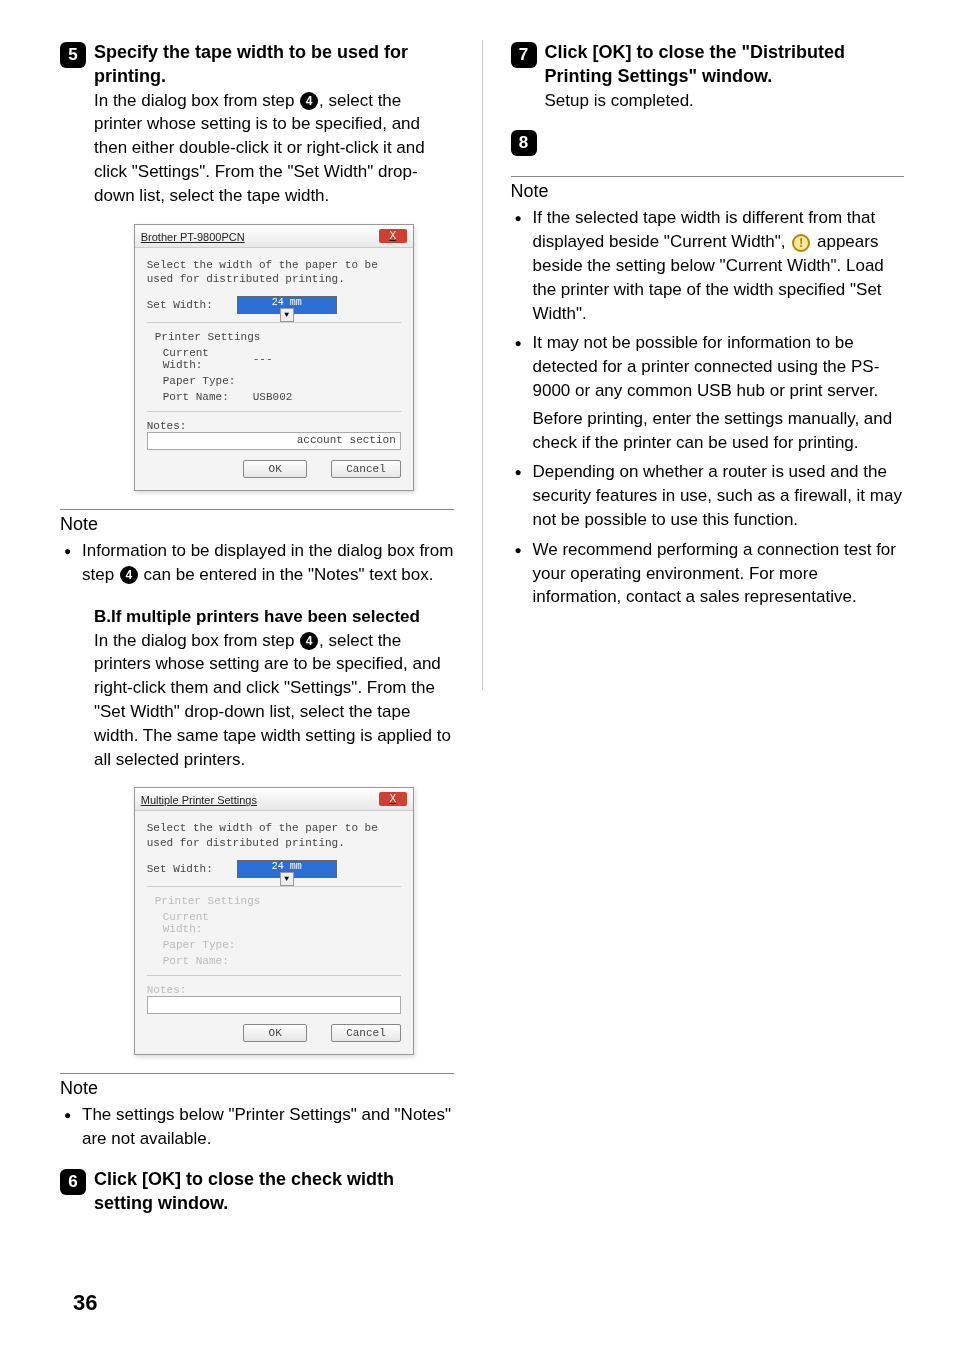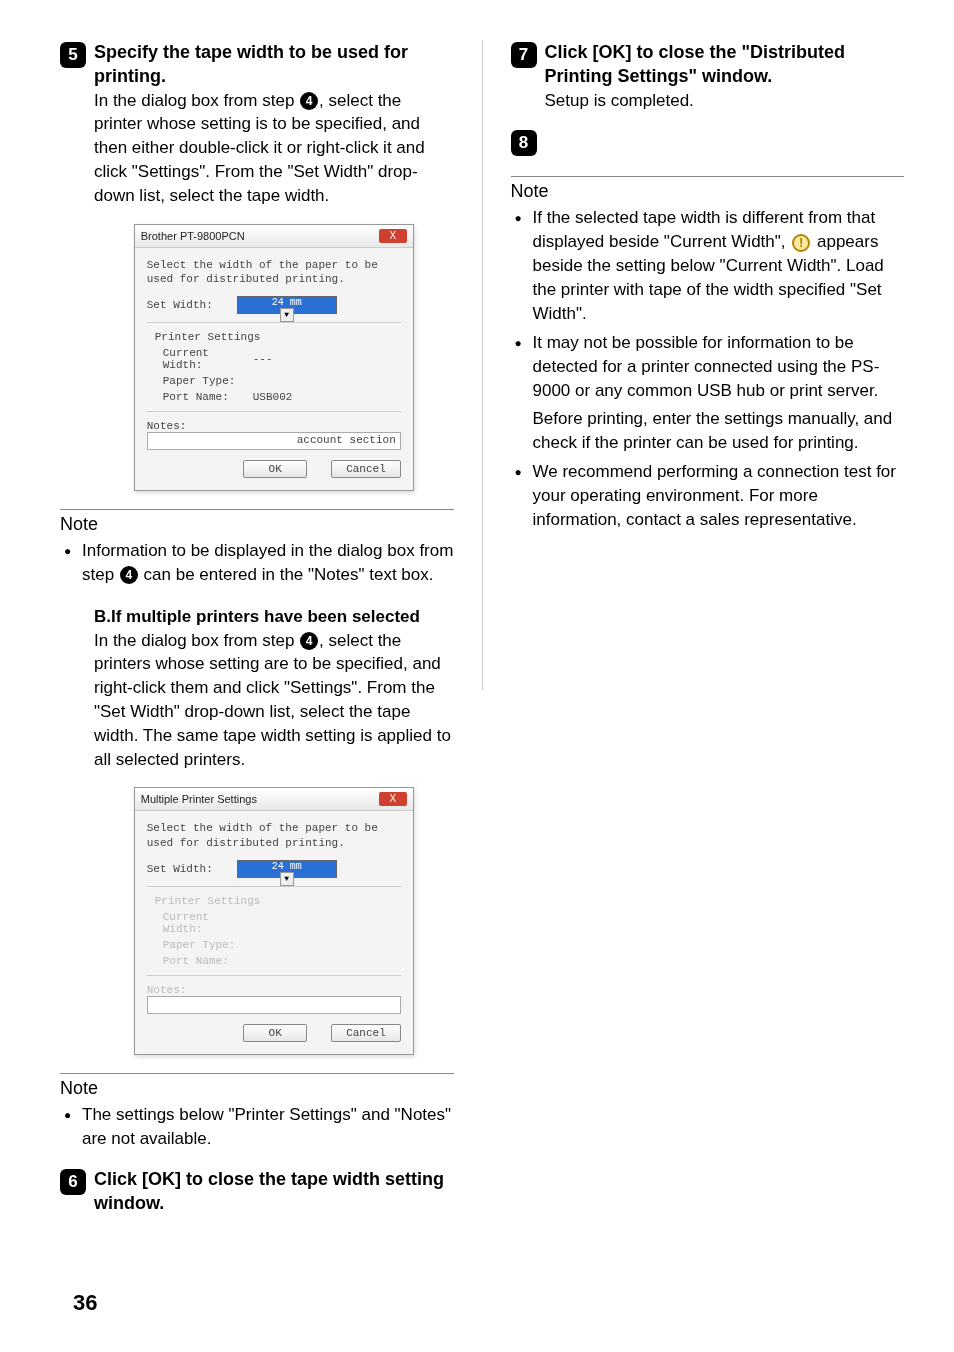--- a/index.html
+++ b/index.html
@@ -101,23 +101,24 @@
     font-size: 11px;
     color: #444;
     box-shadow: 1px 2px 4px rgba(0,0,0,0.15);
   }
   .dialog .titlebar {
     background: linear-gradient(#fff,#e8e8e8);
     border-bottom: 1px solid #ccc;
     padding: 4px 6px;
     display: flex;
     justify-content: space-between;
-    align-items: center;
+    align-items: flex-end;
     font-size: 11px;
     color: #222;
+    text-decoration: underline;
   }
   .dialog .close {
     background: #d04030;
     color: #fff;
     width: 28px;
     height: 14px;
     border-radius: 2px;
     text-align: center;
     line-height: 13px;
     font-size: 10px;
@@ -288,21 +289,21 @@
     <div class="note-sep">
       <div class="note-title">Note</div>
       <ul class="bullet-list">
         <li>The settings below "Printer Settings" and "Notes" are not available.</li>
       </ul>
     </div>
 
     <div class="step" style="margin-top:16px">
       <div class="step-num">6</div>
       <div class="step-content">
-        <div class="heading">Click [OK] to close the tape width setting window.</div>
+        <div class="heading">Click [OK] to close the check width setting window.</div>
       </div>
     </div>
   </div>
 
   <div class="col-divider"></div>
 
   <div class="col">
 
     <div class="step">
       <div class="step-num">7</div>
@@ -319,19 +320,20 @@
     <div class="note-sep" style="margin-top:20px">
       <div class="note-title">Note</div>
       <ul class="bullet-list">
         <li>
           <span>If the selected tape width is different from that displayed beside "Current Width", </span><span class="warn-icon">!</span><span> appears beside the setting below "Current Width". Load the printer with tape of the width specified "Set Width".</span>
         </li>
         <li>
           <span>It may not be possible for information to be detected for a printer connected using the PS-9000 or any common USB hub or print server.</span>
           <div class="sub-para">Before printing, enter the settings manually, and check if the printer can be used for printing.</div>
         </li>
+        <li>Depending on whether a router is used and the security features in use, such as a firewall, it may not be possible to use this function.</li>
         <li>We recommend performing a connection test for your operating environment. For more information, contact a sales representative.</li>
       </ul>
     </div>
   </div>
 </div>
 
 <div class="page-num">36</div>
 
 </body></html>

